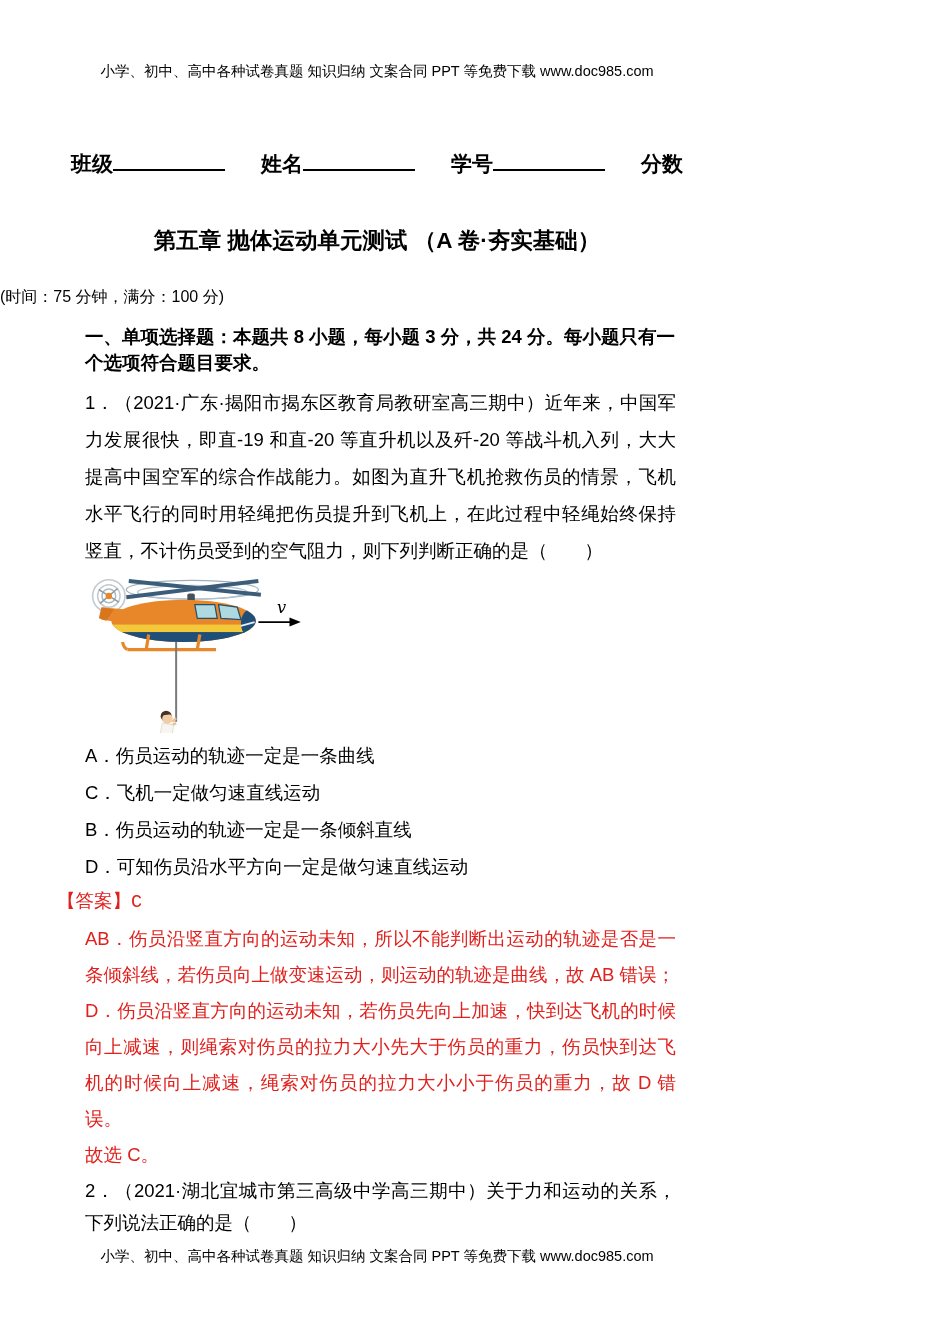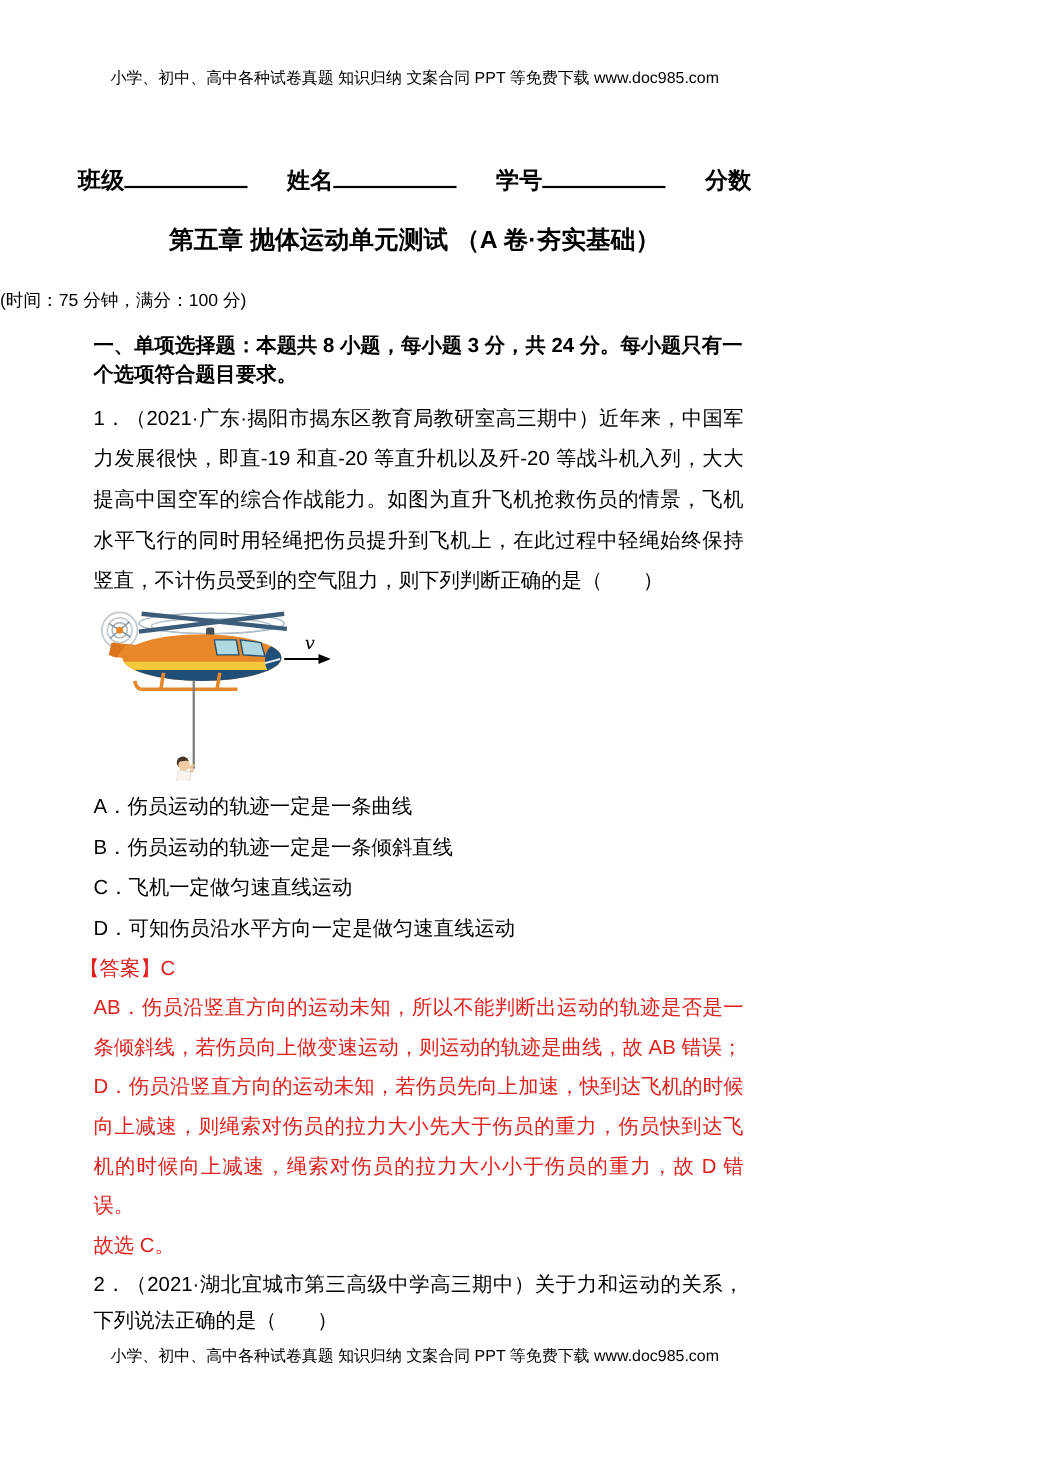--- a/index.html
+++ b/index.html
@@ -30,21 +30,21 @@
   }
   .fillin .blank {
     display:inline-block;
     width:112px;
     height:21px;
     border-bottom:2.5px solid #000;
     vertical-align:baseline;
   }
   .fillin .pair { margin-right:36px; }
   .title {
-    margin-top:24px;
+    margin-top:48px;
     text-align:center;
     font-size:22.5px;
     font-weight:bold;
     line-height:30px;
   }
   .subtitle {
     margin-top:30px;
     text-align:left;
     font-size:16px;
     line-height:22px;
@@ -68,23 +68,24 @@
   }
   .options { margin-top:4px; }
   .option {
     margin-left:85px;
     margin-right:78px;
     font-size:18.5px;
     line-height:37px;
   }
   .red { color:var(--answer-red,#e0201d); }
   .answer-line, .analysis-label {
-    margin-left:72px;
+    margin-left:57px;
     font-size:18.5px;
     line-height:36px;
+    font-family:Liberation Mono, monospace;
   }
   .analysis-p {
     margin:0 78px 0 85px;
     font-size:18.5px;
     line-height:36px;
     text-align:justify;
   }
   .q2 { margin-top:2px; line-height:32px; }
 </style>
 </head>
@@ -171,22 +172,22 @@
         <polygon points="59,132 68.5,134 66.5,141 57.5,139" fill="#8fbcb2"></polygon>
         <path d="M61,140 L66.5,145 L64,150" stroke="#eac296" stroke-width="2.6" fill="none"></path>
         <path d="M65.5,141 L70,145.5 L67,150" stroke="#eac296" stroke-width="2.6" fill="none"></path>
         <path d="M63,150 L67,151" stroke="#c9a989" stroke-width="2" fill="none"></path>
       </g>
     </svg>
   </div>
 
   <div class="options">
     <div class="option">A．伤员运动的轨迹一定是一条曲线</div>
+    <div class="option">C．飞机一定做匀速直线运动</div>
     <div class="option">B．伤员运动的轨迹一定是一条倾斜直线</div>
-    <div class="option">C．飞机一定做匀速直线运动</div>
     <div class="option">D．可知伤员沿水平方向一定是做匀速直线运动</div>
   </div>
 
   <div class="answer-line red"><span>【答案】</span><span>C</span></div>
 
 
   <p class="analysis-p red">AB．伤员沿竖直方向的运动未知，所以不能判断出运动的轨迹是否是一条倾斜线，若伤员向上做变速运动，则运动的轨迹是曲线，故 AB 错误；</p>
   <p class="analysis-p red">D．伤员沿竖直方向的运动未知，若伤员先向上加速，快到达飞机的时候向上减速，则绳索对伤员的拉力大小先大于伤员的重力，伤员快到达飞机的时候向上减速，绳索对伤员的拉力大小小于伤员的重力，故 D 错误。</p>
   <p class="analysis-p red">故选 C。</p>
 

